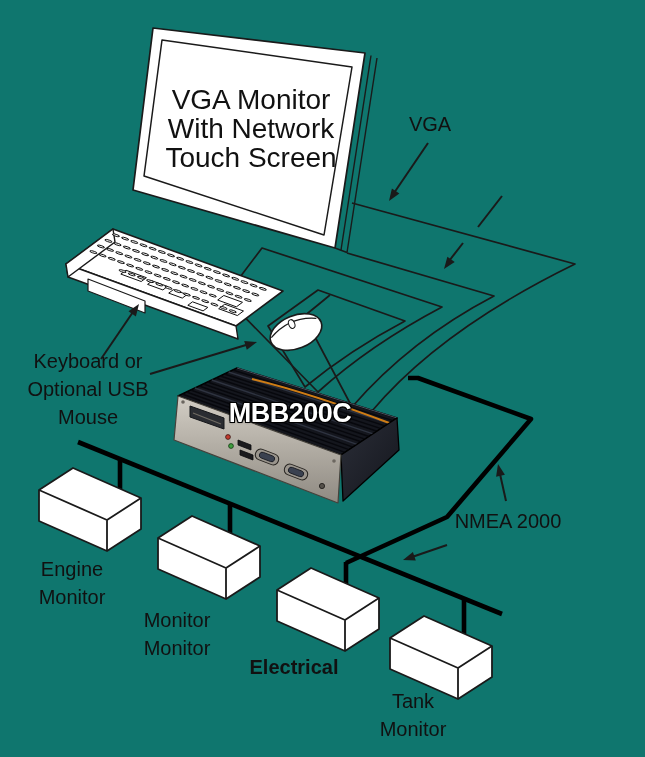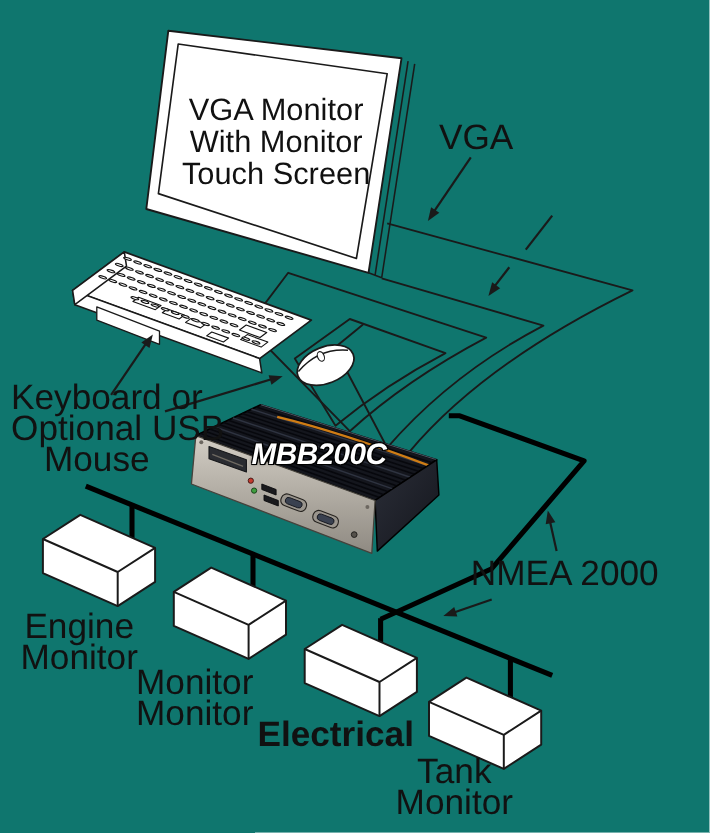--- a/index.html
+++ b/index.html
@@ -2,29 +2,28 @@
 <html><head>
 <meta charset="utf-8">
 <style>
   html,body{margin:0;padding:0;background:#fff;}
   .stage{
     position:relative;width:645px;height:757px;background:#0f766e;overflow:hidden;
     font-family:"Liberation Sans", sans-serif;color:#111;
   }
   .stage svg{position:absolute;left:0;top:0;}
   .lbl{
-    position:absolute;text-align:center;font-size:32px;line-height:28px;
+    position:absolute;text-align:center;font-size:20px;line-height:28px;
     color:#111;white-space:nowrap;
   }
   .lbl div{white-space:nowrap;}
   .lbl-monitor{font-size:28px;line-height:29px;}
   .lbl-mbb{
     font-size:27px;line-height:30px;font-weight:700;color:#fff;letter-spacing:-.5px;
     text-shadow:1px 1px 0 #000,-1px -1px 0 #000,1px -1px 0 #000,-1px 1px 0 #000,0 0 3px #000;
-    font-style:italic;
   }
 </style>
 </head>
 <body>
 
 <div class="stage">
 
 <svg width="645" height="757" viewBox="0 0 645 757">
   <defs>
     <linearGradient id="panelGrad" x1="0" y1="0" x2="0" y2="1">
@@ -254,21 +253,21 @@
     </g>
     <g>
       <line x1="447" y1="545" x2="412" y2="557"></line>
       <polygon points="403,560 412.9,551.9 415.8,560.4" stroke="none"></polygon>
     </g>
   </g>
 </svg>
 
 <div class="lbl lbl-monitor" style="left:136px;top:85px;width:230px;">
   <div>VGA Monitor</div>
-  <div>With Monitor</div>
+  <div>With Network</div>
   <div>Touch Screen</div>
 </div>
 
 <div class="lbl" style="left:399px;top:110px;width:62px;">
   <div>VGA</div>
 </div>
 
 
 <div class="lbl" style="left:10px;top:347px;width:156px;">
   <div>Keyboard or</div>

